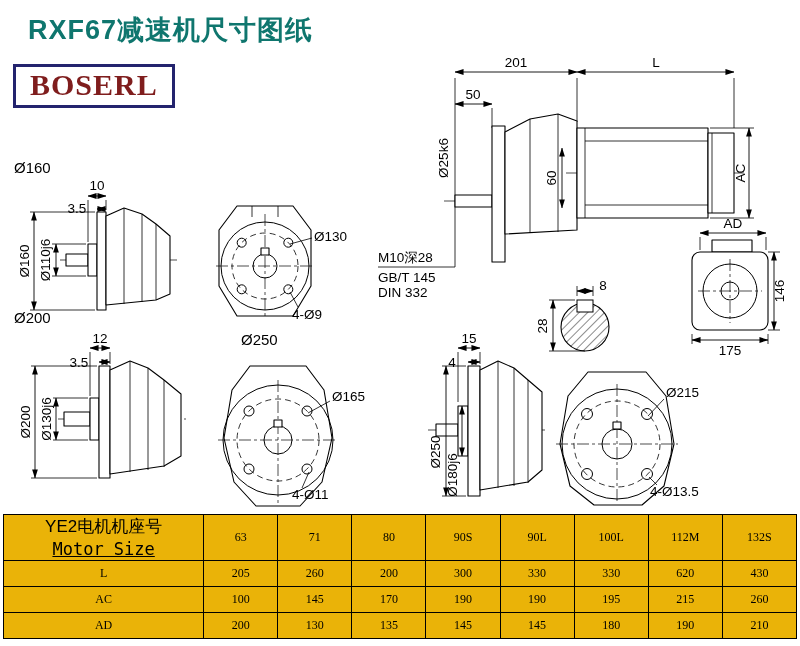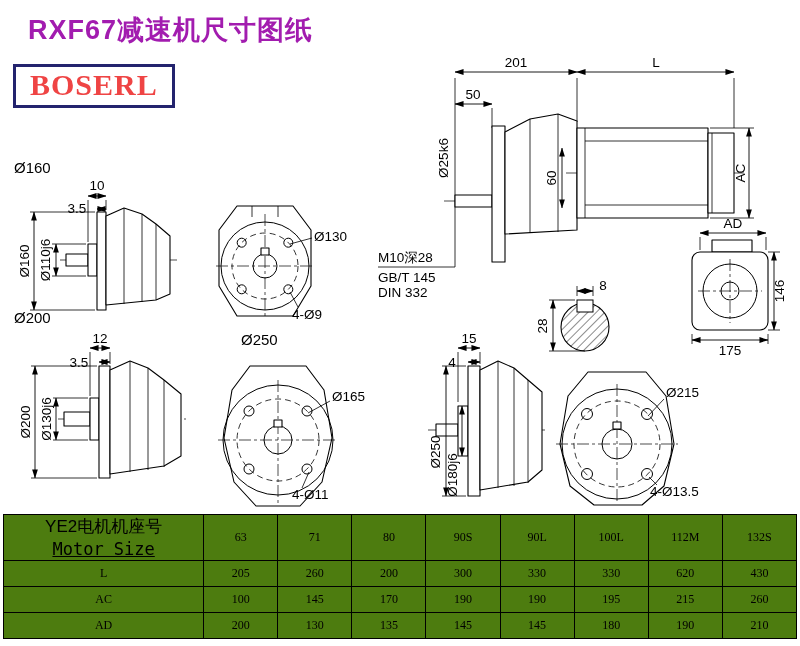--- a/index.html
+++ b/index.html
@@ -1,40 +1,40 @@
 <!DOCTYPE html>
 <html><head>
 <meta charset="utf-8">
 <style>
   html,body { margin:0; padding:0; background:#ffffff; }
   body { width:800px; height:646px; position:relative; overflow:hidden;
          font-family:"Liberation Sans", sans-serif; color:#000; }
 
   .page-title { position:absolute; left:28px; top:12px; font-size:27px; font-weight:bold;
-                color:#a21caf; letter-spacing:1px; white-space:nowrap; }
+                color:#0f766e; letter-spacing:1px; white-space:nowrap; }
   .brand-box  { position:absolute; left:13px; top:64px; border:3px solid #23236e;
                 padding:1px 14px 3px 14px; font-family:"Liberation Serif", serif;
-                font-size:30px; font-weight:bold; color:#ef4444; background:#fff;
+                font-size:30px; font-weight:bold; color:#7f1d1d; background:#fff;
                 letter-spacing:1px; }
 
   svg.drawing { position:absolute; left:0; top:0; }
   svg .ln   { stroke:#000; stroke-width:1; fill:none; }
   svg .thin { stroke:#000; stroke-width:0.8; fill:none; }
   svg .body { stroke:#000; stroke-width:1.1; fill:#fff; stroke-linejoin:round; }
   svg .cl   { stroke:#000; stroke-width:0.7; fill:none; stroke-dasharray:12 3 3 3; }
   svg .cd   { stroke:#000; stroke-width:0.8; fill:none; stroke-dasharray:6 4; }
   svg .dim  { stroke:#000; stroke-width:0.9; fill:none;
               marker-start:url(#ar); marker-end:url(#ar); }
   svg .dt   { font-size:13.5px; fill:#000; text-anchor:middle;
               font-family:"Liberation Sans", sans-serif; }
   svg .dts  { text-anchor:start; }
   svg .dtl  { font-size:15px; }
 
   table.dim-table { position:absolute; left:3px; top:514px; width:794px;
-                    border-collapse:collapse; table-layout:fixed; background:#4d7c0f; }
+                    border-collapse:collapse; table-layout:fixed; background:#eab308; }
   .dim-table td, .dim-table th { border:1px solid #000; text-align:center;
                     font-weight:normal; padding:0; overflow:hidden; }
   .dim-table .hdr-cn { font-size:17px; line-height:22px; }
   .dim-table .hdr-en { font-family:"DejaVu Sans Mono", monospace; font-size:17px; line-height:22px;text-decoration:underline; }
   .dim-table tr.hdr  { height:46px; }
   .dim-table tr.row  { height:26px; }
   .dim-table .num    { font-family:Liberation Serif, serif; font-size:12px; }
 </style>
 </head>
 <body>

